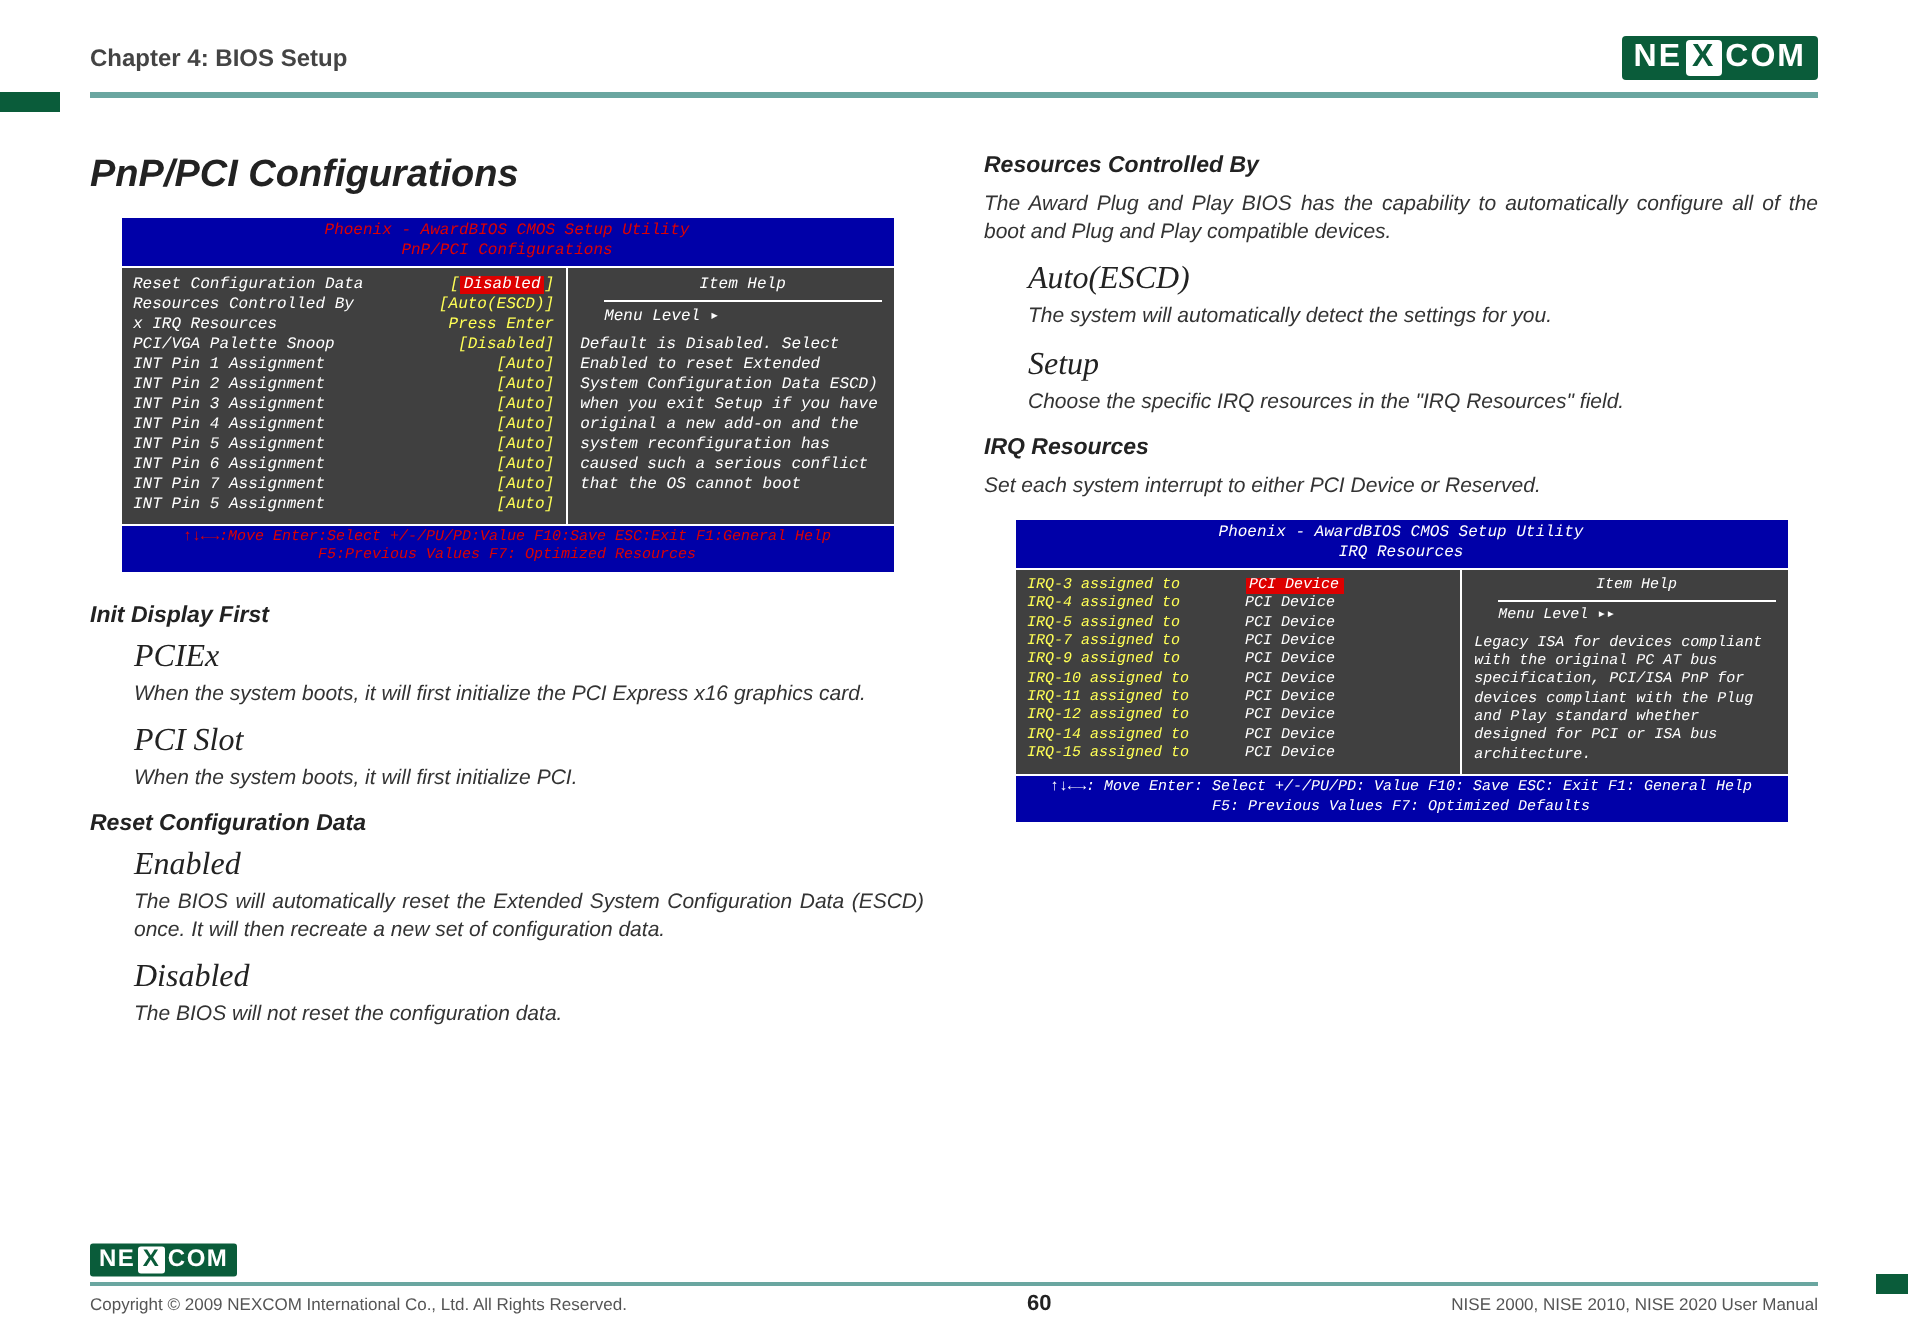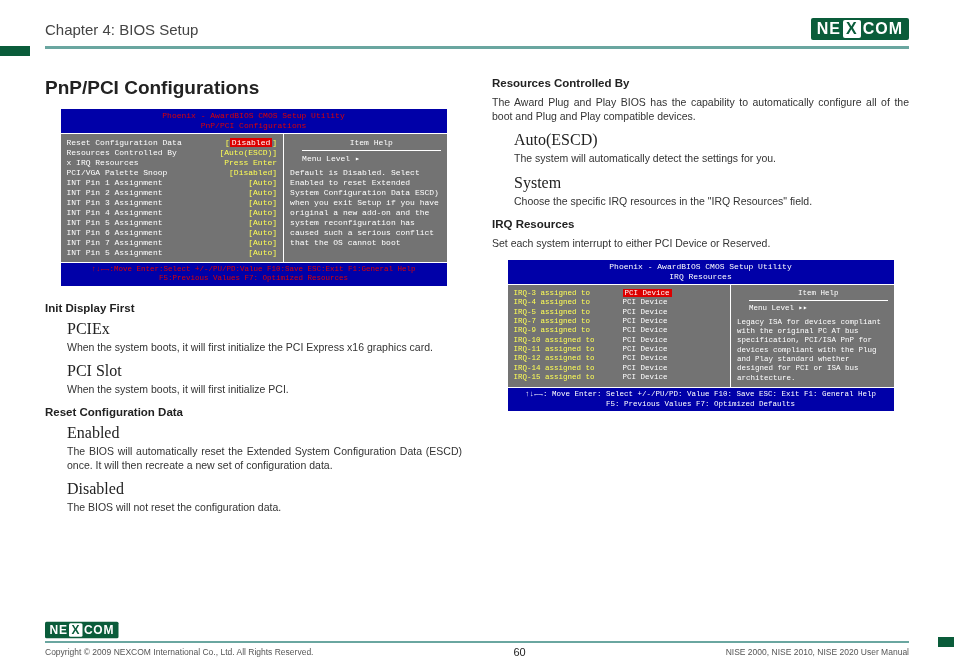--- a/index.html
+++ b/index.html
@@ -14,21 +14,21 @@
   }
   .page {
     padding: 18px 45px 0 45px;
   }
   .header {
     display: flex;
     justify-content: space-between;
     align-items: center;
     padding-bottom: 4px;
   }
-  .header-left { font-size: 15px; color: #444; }
+  .header-left { font-size: 12px; color: #444; font-weight: bold; }
   .header-right { }
   .logo {
     display: inline-flex;
     align-items: center;
     background: #0a5c3a;
     color: #fff;
     font-weight: bold;
     font-size: 16px;
     padding: 2px 6px;
     letter-spacing: 1px;
@@ -54,32 +54,32 @@
     top: 0;
     width: 30px;
     height: 10px;
     background: #0a5c3a;
   }
   .columns {
     display: flex;
     gap: 30px;
     margin-top: 28px;
   }
-  .col { flex: 1; min-width: 0; }
+  .col { flex: 1; min-width: 0; font-style: italic; }
   h1.section-title {
     font-size: 19px;
     font-weight: bold;
     color: #222;
     margin-bottom: 8px;
   }
   .bios-box {
     width: 390px;
     margin: 0 auto 14px auto;
     border: 2px solid #fff;
-    background: #737373;
+    background: #404040;
     color: #fff;
     font-family: "Courier New", monospace;
     font-size: 8px;
     line-height: 1.25;
   }
   .bios-box.small { width: 390px; font-size: 7.5px; }
   .bios-title {
     background: #0000a8;
     color: #d00;
     text-align: center;
@@ -151,21 +151,21 @@
     position:absolute; right:-45px; top:-4px; width:16px; height:10px; background:#0a5c3a;
   }
   .foot-row {
     display: flex;
     justify-content: space-between;
     align-items: center;
     font-size: 8.5px;
     color: #555;
   }
   .foot-logo { transform: scale(0.75); transform-origin:left center; }
-  .page-num { font-weight: normal; font-size: 11px; color:#222; }
+  .page-num { font-weight: bold; font-size: 11px; color:#222; }
   .irq-grid { display:flex; gap:28px; }
   .irq-col { }
 </style>
 </head>
 <body>
 
 <div class="page">
   <div class="header">
     <div class="header-left">Chapter 4: BIOS Setup</div>
     <div class="header-right">
@@ -270,21 +270,21 @@
       <div class="desc">The BIOS will automatically reset the Extended System Configuration Data (ESCD) once. It will then recreate a new set of configuration data.</div>
       <div class="serif-term">Disabled</div>
       <div class="desc">The BIOS will not reset the configuration data.</div>
     </div>
 
     <div class="col">
       <div class="sub-h" style="margin-top:0">Resources Controlled By</div>
       <div class="desc noin">The Award Plug and Play BIOS has the capability to automatically configure all of the boot and Plug and Play compatible devices.</div>
       <div class="serif-term">Auto(ESCD)</div>
       <div class="desc">The system will automatically detect the settings for you.</div>
-      <div class="serif-term">System</div>
+      <div class="serif-term">Setup</div>
       <div class="desc">Choose the specific IRQ resources in the "IRQ Resources" field.</div>
 
       <div class="sub-h">IRQ Resources</div>
       <div class="desc noin">Set each system interrupt to either PCI Device or Reserved.</div>
 
       <div class="bios-box small">
         <div class="bios-title" style="color:#fff">
           <span class="line">Phoenix - AwardBIOS CMOS Setup Utility</span>
           <span class="line">IRQ Resources</span>
         </div>

